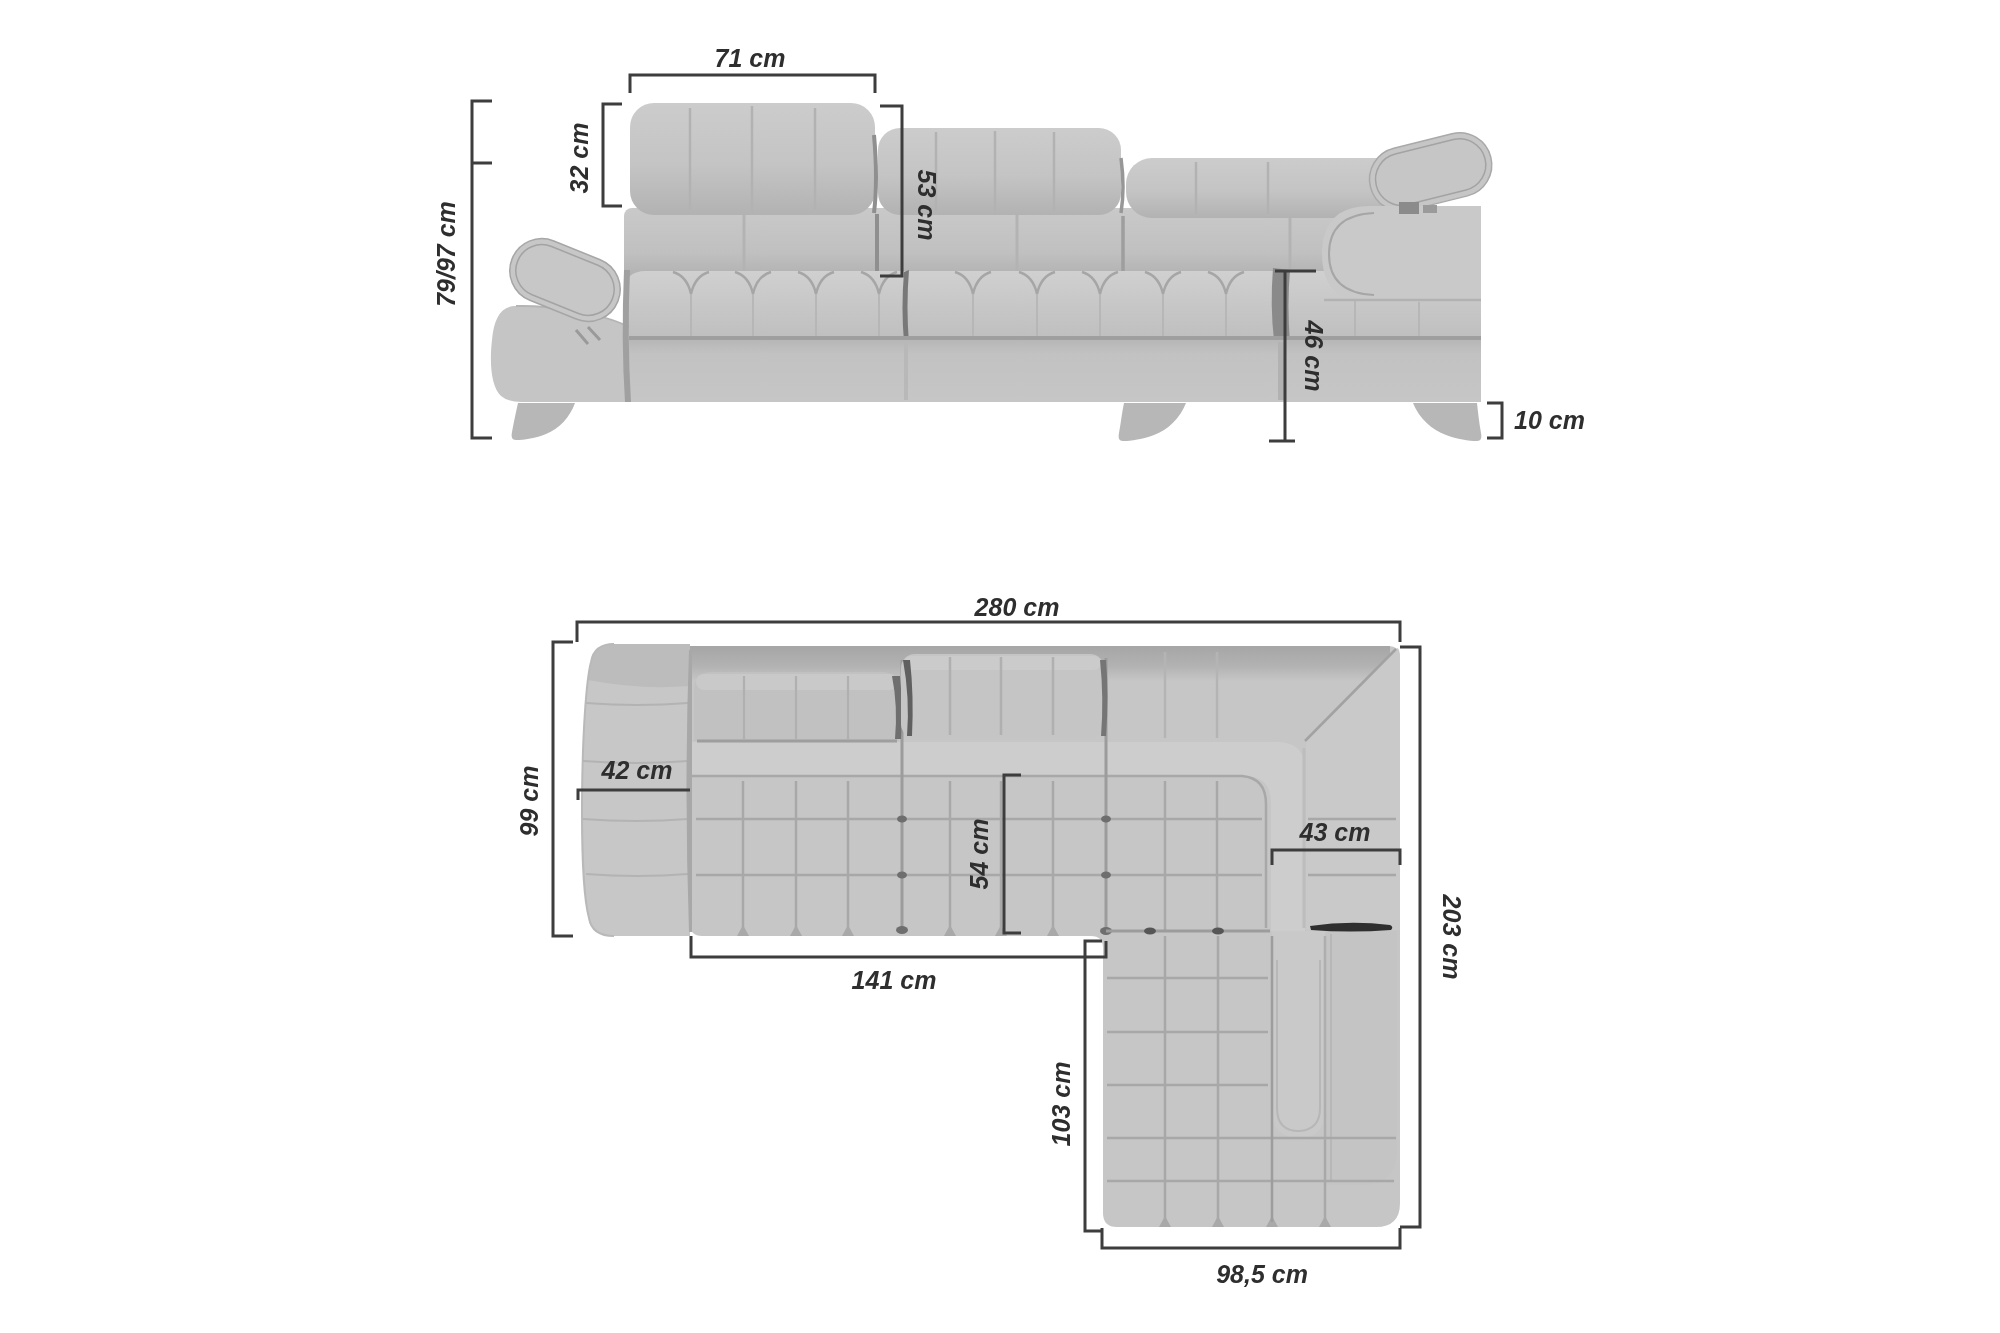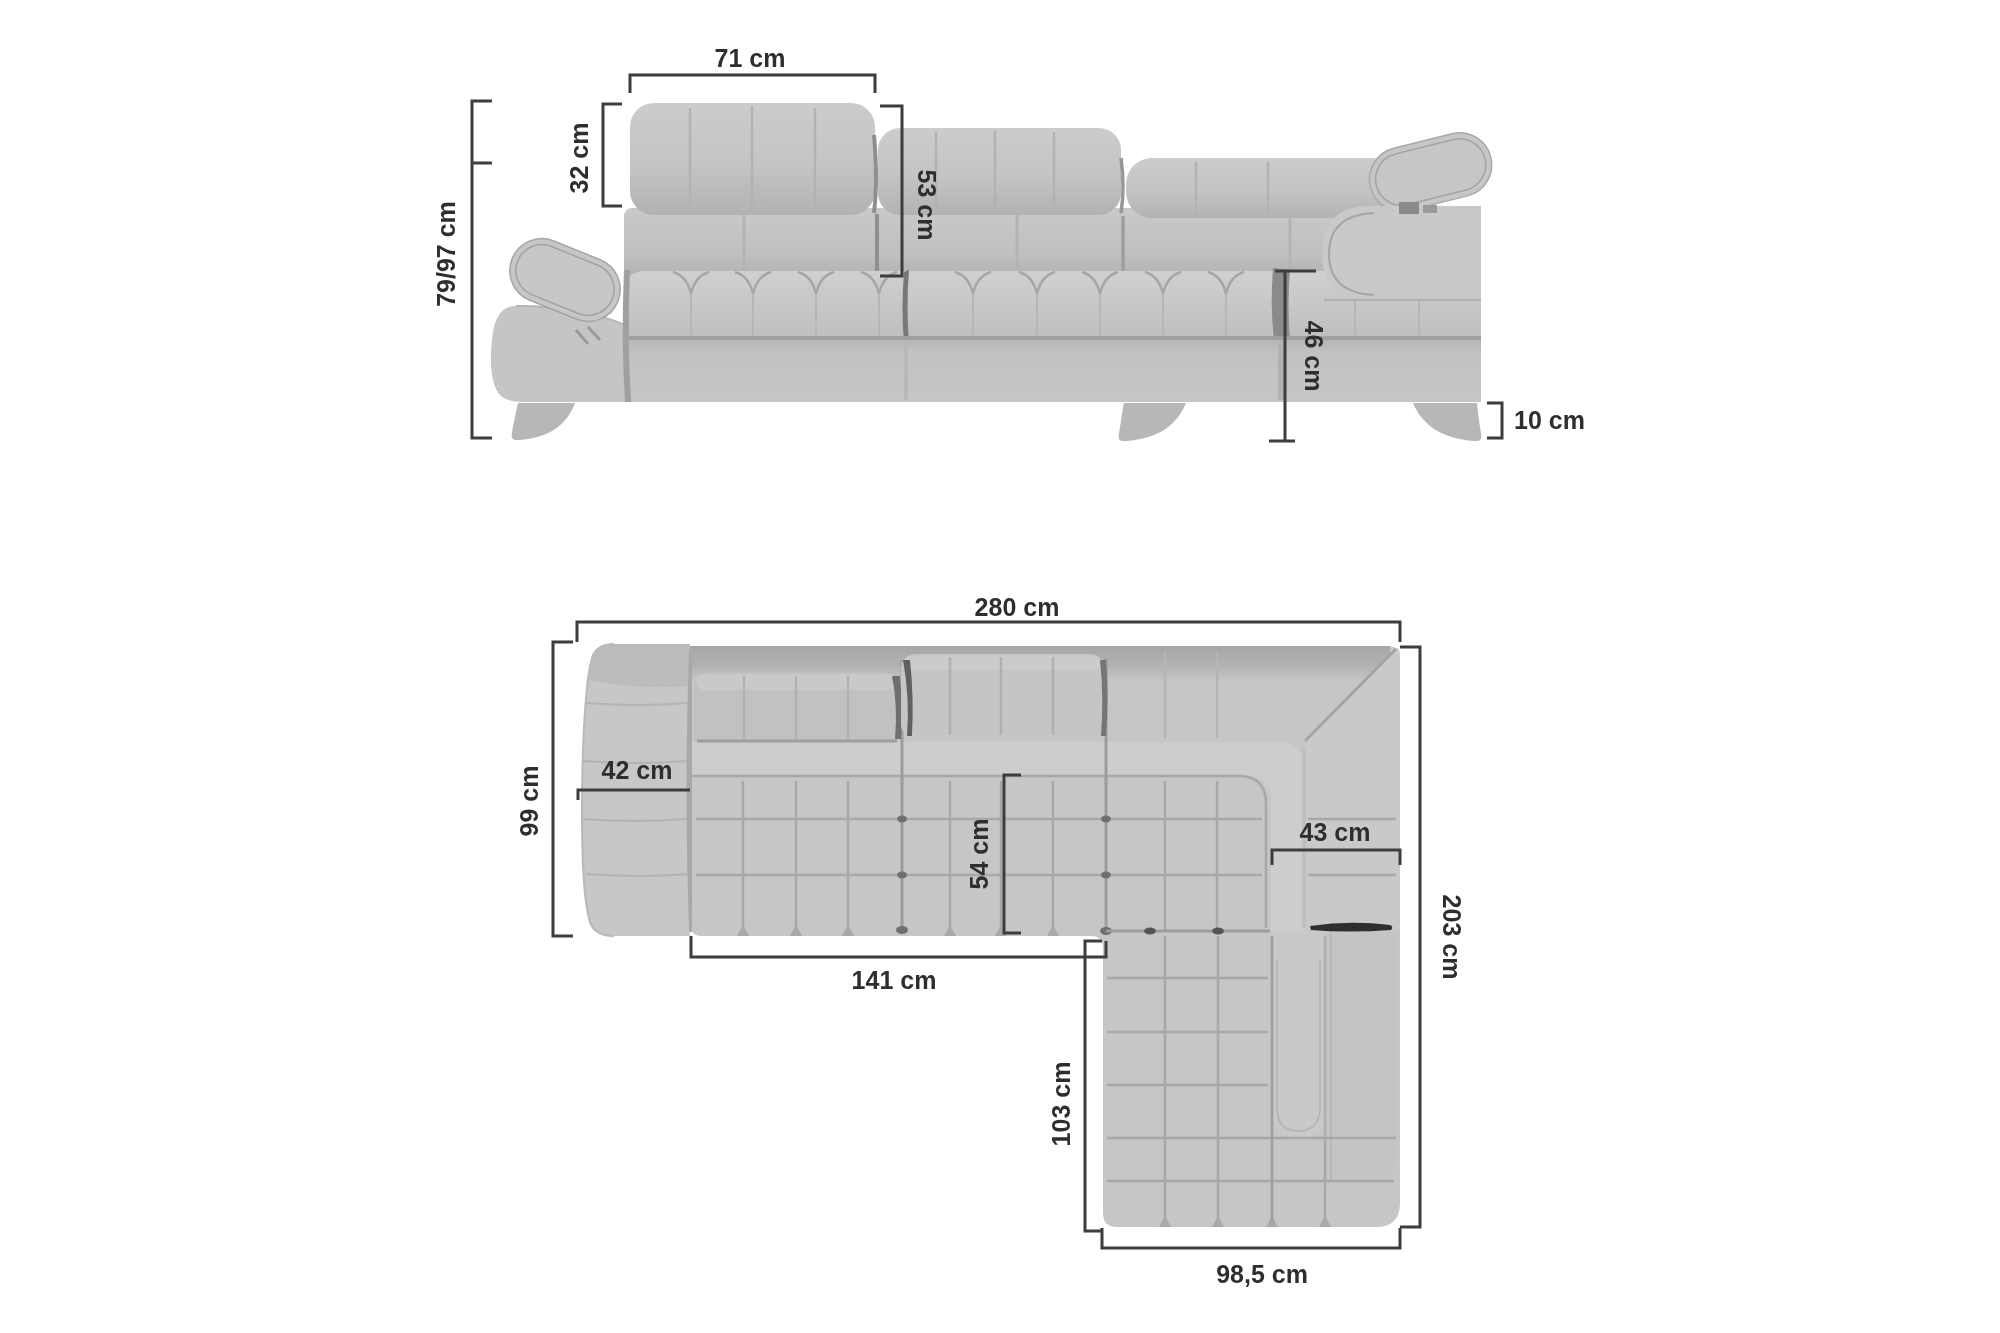--- a/index.html
+++ b/index.html
@@ -1,16 +1,16 @@
 <!DOCTYPE html>
 <html><head>
 <meta charset="utf-8">
 <style>
   html,body{margin:0;padding:0;background:#ffffff;}
-  .wrap{width:2000px;height:1333px;background:#ffffff;overflow:hidden;}
+  .wrap{width:2000px;height:1333px;background:#ffffff;overflow:hidden;font-style:italic;}
   text{font-family:"Liberation Sans", sans-serif;font-weight:bold;fill:#2e2e2e;}
 </style>
 </head>
 <body>
 <div class="wrap">
 <svg width="2000" height="1333" viewBox="0 0 2000 1333">
 <defs>
   <linearGradient id="gHead" x1="0" y1="0" x2="0" y2="1">
     <stop offset="0" stop-color="#cccccc"></stop>
           <stop offset="0.55" stop-color="#c4c4c4"></stop>

